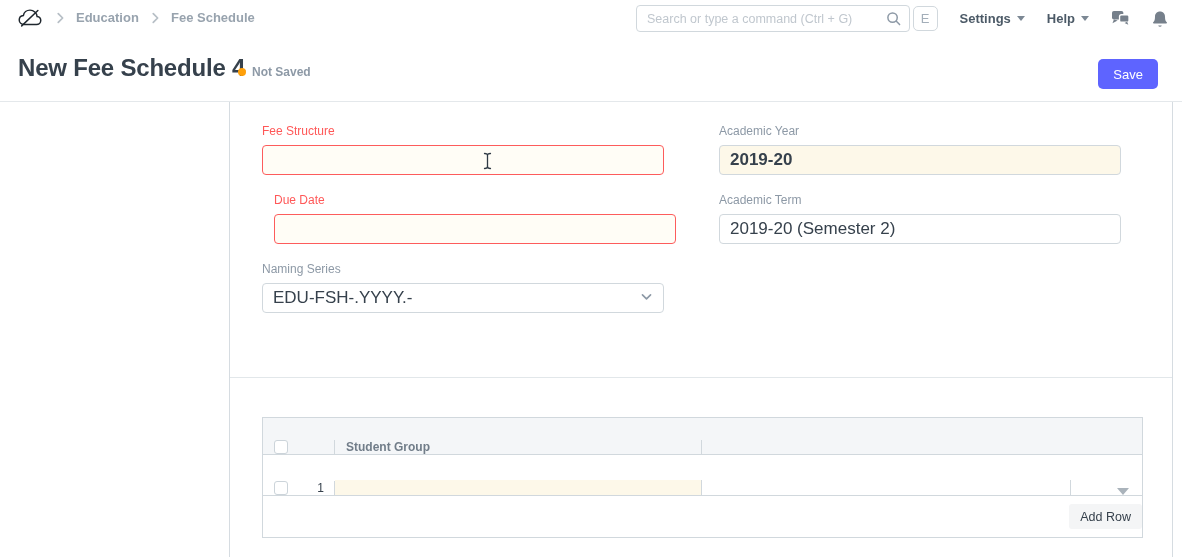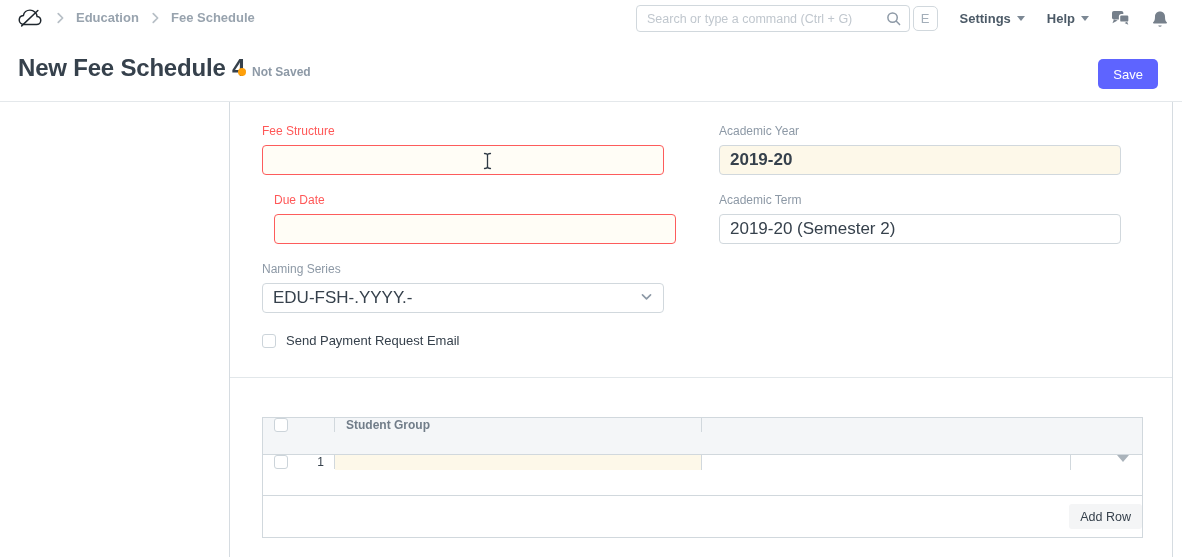--- a/index.html
+++ b/index.html
@@ -42,21 +42,21 @@
   .control.filled-mandatory { background:#fdf8e9; font-weight:700; }
   .control-select { display:flex; align-items:center; justify-content:space-between; cursor:pointer; }
   .cursor-ibeam { position:absolute; left:252px; top:50px; }
 
   .check-row { position:absolute; left:32px; top:231px; display:flex; align-items:center; gap:10px; }
   input[type="checkbox"] { appearance:none; -webkit-appearance:none; width:14px; height:14px; border:1px solid #ccd4da; border-radius:3px; background:#fff; cursor:pointer; margin:0; }
   .check-label { font-size:13px; color:#36414c; }
 
   
   .grid { position:absolute; left:32px; top:315px; width:881px; border:1px solid #d1d8dd; background:#fff; }
-  .g-row { display:flex; align-items:flex-start; }
+  .g-row { display:flex; align-items:flex-end; }
   .g-head { background:#f4f6f8; height:37px; border-bottom:1px solid #d1d8dd; }
   .g-data { height:41px; border-bottom:1px solid #d1d8dd; }
   .g-cell { display:flex; align-items:center; }
   .c1 { width:72px; border-right:1px solid #d1d8dd; padding-left:11px; }
   .c2 { width:367px; border-right:1px solid #d1d8dd; padding-left:11px; }
   .c3 { width:369px; border-right:1px solid #d1d8dd; padding-left:11px; }
   .c4 { width:71px; justify-content:flex-end; padding-right:13px; }
   .g-col-title { font-size:12px; font-weight:700; color:#717d89; }
   .row-idx { margin-left:auto; margin-right:10px; font-size:12px; color:#36414c; }
   .cell-input { height:100%; width:100%; border:none; outline:none; font-size:13px; font-family:inherit; padding:0; background:transparent; }
@@ -170,24 +170,20 @@
         <div class="control control-select">
           <span>EDU-FSH-.YYYY.-</span>
           <span>
             <svg width="13" height="13" viewBox="0 0 16 16" fill="none">
                 <path d="M3 6l5 5 5-5" stroke="#8d99a6" stroke-width="2" stroke-linecap="round" stroke-linejoin="round"></path>
               </svg>
           </span>
         </div>
       </div>
 
-      <div class="check-row">
-        <input type="checkbox" style="">
-        <span class="check-label">Send Payment Request Email</span>
-      </div>
 
     </div>
 
     <div class="grid">
       <div class="g-row g-head">
         <div class="g-cell c1">
           <input type="checkbox" style="">
         </div>
         <div class="g-cell c2">
           <span class="g-col-title">Student Group</span>

